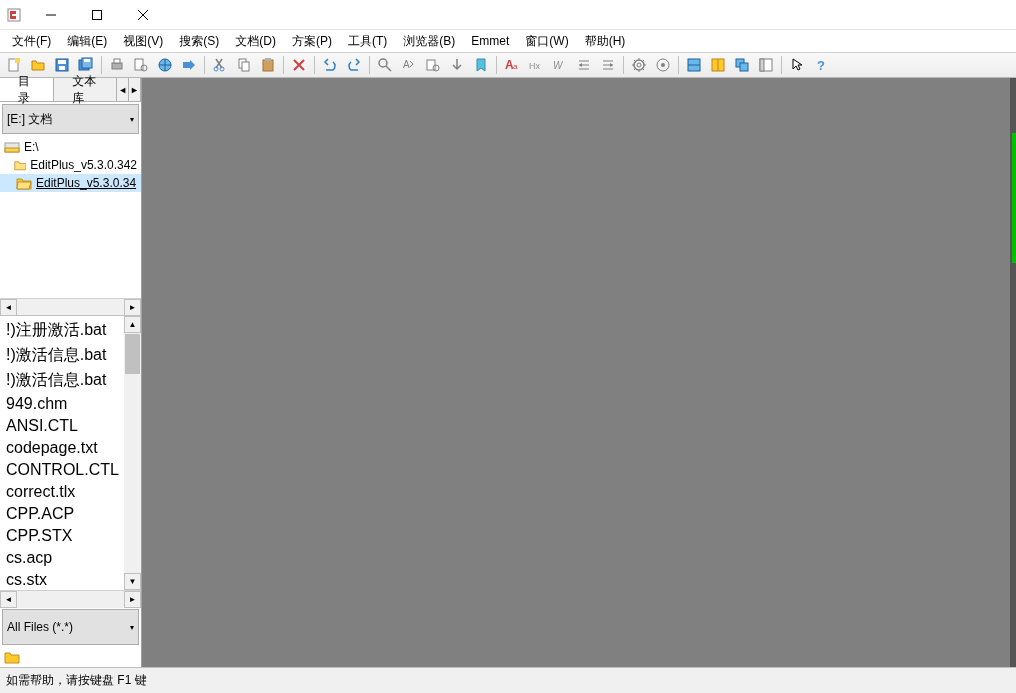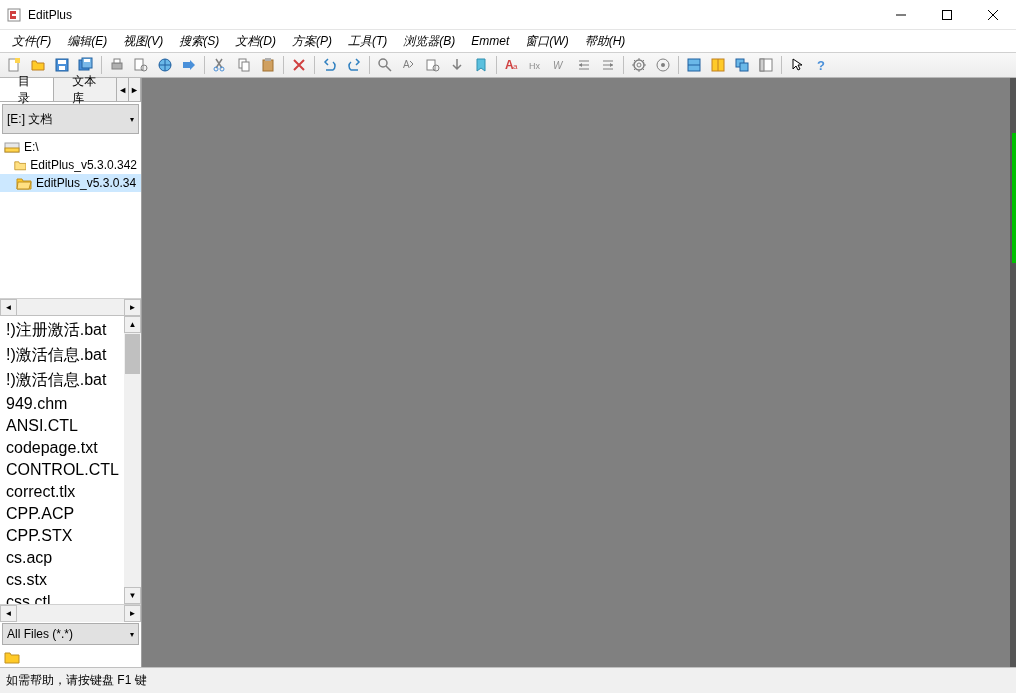--- a/index.html
+++ b/index.html
@@ -7,21 +7,21 @@
   
   
   .titlebar { height: 30px; background: #fff; display: flex; align-items: center; padding-left: 6px; border-bottom: 1px solid #e5e5e5; }
   .titlebar .app-icon { width: 16px; height: 16px; margin-right: 6px; }
   .titlebar .title { flex: 1; font-size: 12px; }
   .titlebar .win-controls { display: flex; }
   .titlebar .win-btn { width: 46px; height: 30px; display: flex; align-items: center; justify-content: center; cursor: pointer; }
   
   
   .menubar { height: 22px; background: #fff; display: flex; align-items: center; padding: 0 4px; }
-  .menubar .menu-item { padding: 2px 8px; cursor: pointer; font-size: 12px; font-style: italic; }
+  .menubar .menu-item { padding: 2px 8px; cursor: pointer; font-size: 12px; }
   
   
   .toolbar { height: 26px; background: linear-gradient(#f8f8f8,#ececec); border-top: 1px solid #d0d0d0; border-bottom: 1px solid #b8b8b8; display: flex; align-items: center; padding: 0 2px; }
   .toolbar .tb-btn { width: 22px; height: 22px; display: flex; align-items: center; justify-content: center; cursor: pointer; margin: 0 1px; border-radius: 2px; }
   .toolbar .tb-sep { width: 1px; height: 18px; background: #c0c0c0; margin: 0 3px; }
   
   
   .main { flex: 1; display: flex; min-height: 0; }
   
   
@@ -30,37 +30,37 @@
   .side-tab { padding: 3px 18px; font-size: 12px; border-right: 1px solid #b0b0b0; background: #fff; cursor: pointer; display: flex; align-items: center; }
   .side-tab.inactive { background: #f0f0f0; }
   .side-tab-nav { width: 16px; display: flex; align-items: center; justify-content: center; border-right: 1px solid #b0b0b0; background: #f0f0f0; cursor: pointer; font-size: 9px; }
   
   .drive-combo { height: 30px; border: 1px solid #adadad; margin: 2px; background: #e1e1e1; display: flex; align-items: center; padding: 0 4px; cursor: pointer; }
   .drive-combo .arrow { margin-left: auto; font-size: 8px; }
   
   .folder-tree { flex: 1; overflow: hidden; background: #fff; border-bottom: 1px solid #c0c0c0; min-height: 150px; max-height: 180px; display: flex; flex-direction: column; }
   .folder-tree-body { flex: 1; overflow: hidden; padding: 2px 0; }
   .tree-item { display: flex; align-items: center; padding: 2px 4px; font-size: 12px; white-space: nowrap; cursor: pointer; }
-  .tree-item.selected { background: #cce8ff; }
+  .tree-item.selected { background: #cce8ff; text-decoration: underline; }
   .tree-item .indent { width: 12px; display: inline-block; }
   .folder-icon { width: 16px; height: 14px; margin-right: 4px; display: inline-block; }
   
   .hscroll { height: 17px; background: #f0f0f0; display: flex; align-items: center; border-top: 1px solid #d0d0d0; }
   .hscroll .sb-btn { width: 17px; height: 17px; background: #f0f0f0; border: 1px solid #c0c0c0; display: flex; align-items: center; justify-content: center; font-size: 8px; cursor: pointer; }
   .hscroll .sb-track { flex: 1; height: 17px; background: #f0f0f0; }
   
   .file-list { flex: 1; overflow: hidden; background: #fff; display: flex; min-height: 0; }
   .file-list-body { flex: 1; overflow: hidden; padding: 2px 4px; }
   .file-item { font-size: 16px; padding: 2px 2px; white-space: nowrap; cursor: pointer; }
   .vscroll { width: 17px; background: #f0f0f0; display: flex; flex-direction: column; }
   .vscroll .sb-btn { width: 17px; height: 17px; background: #f0f0f0; border: 1px solid #c0c0c0; display: flex; align-items: center; justify-content: center; font-size: 8px; cursor: pointer; }
   .vscroll .sb-thumb { width: 15px; height: 40px; background: #c0c0c0; margin: 1px; }
   .vscroll .sb-track { flex: 1; }
   
-  .filter-combo { height: 22px; border: 1px solid #adadad; margin: 2px; background: #e1e1e1; display: flex; align-items: center; padding: 0 4px; cursor: pointer; }
+  .filter-combo { height: 36px; border: 1px solid #adadad; margin: 2px; background: #e1e1e1; display: flex; align-items: center; padding: 0 4px; cursor: pointer; }
   .filter-combo .arrow { margin-left: auto; font-size: 8px; }
   
   .bottom-icon-row { height: 20px; padding: 2px 4px; display: flex; align-items: center; }
   
   
   .editor { flex: 1; background: #808080; position: relative; }
   .editor-vstrip { position: absolute; right: 0; top: 0; width: 6px; height: 100%; background: #555; }
   .editor-vstrip .green { position: absolute; right: 0; top: 55px; width: 4px; height: 130px; background: #00c000; }
   
   
@@ -69,21 +69,20 @@
 </head>
 <body>
 
 <div class="titlebar">
   <span class="app-icon">
     <svg width="16" height="16" viewBox="0 0 16 16">
       <rect x="2" y="2" width="12" height="12" fill="#fff" stroke="#888"></rect>
       <path d="M4 4 L10 4 L10 7 L6 7 L6 9 L10 9 L10 12 L4 12 Z" fill="#d04040"></path>
     </svg>
   </span>
-  <span class="title">EditPlus</span>
   <div class="win-controls">
     <div class="win-btn">
         <svg width="10" height="10">
           <line x1="0" y1="5" x2="10" y2="5" stroke="#000" stroke-width="1"></line>
         </svg>
       </div>
     <div class="win-btn">
         <svg width="10" height="10">
           <rect x="0.5" y="0.5" width="9" height="9" fill="none" stroke="#000" stroke-width="1"></rect>
         </svg>

